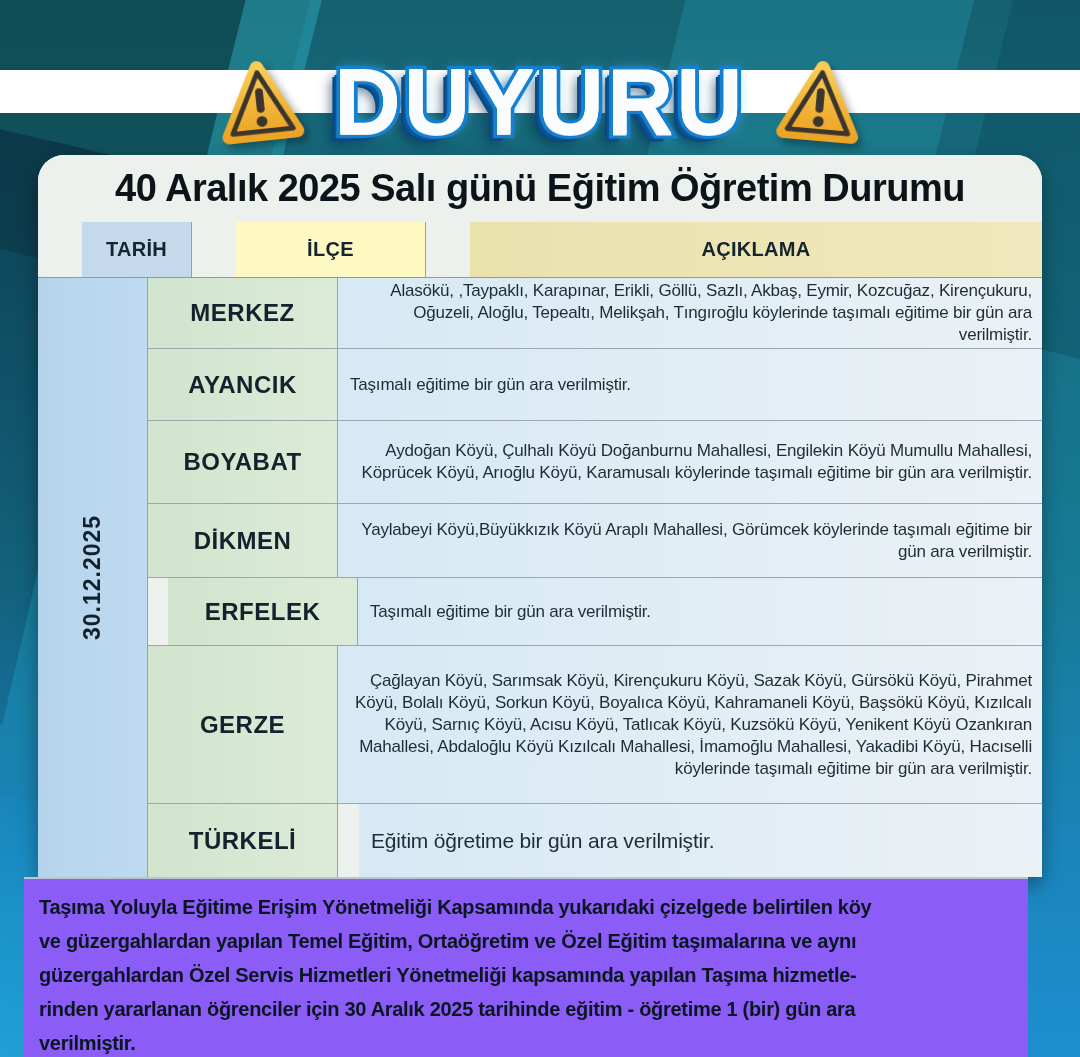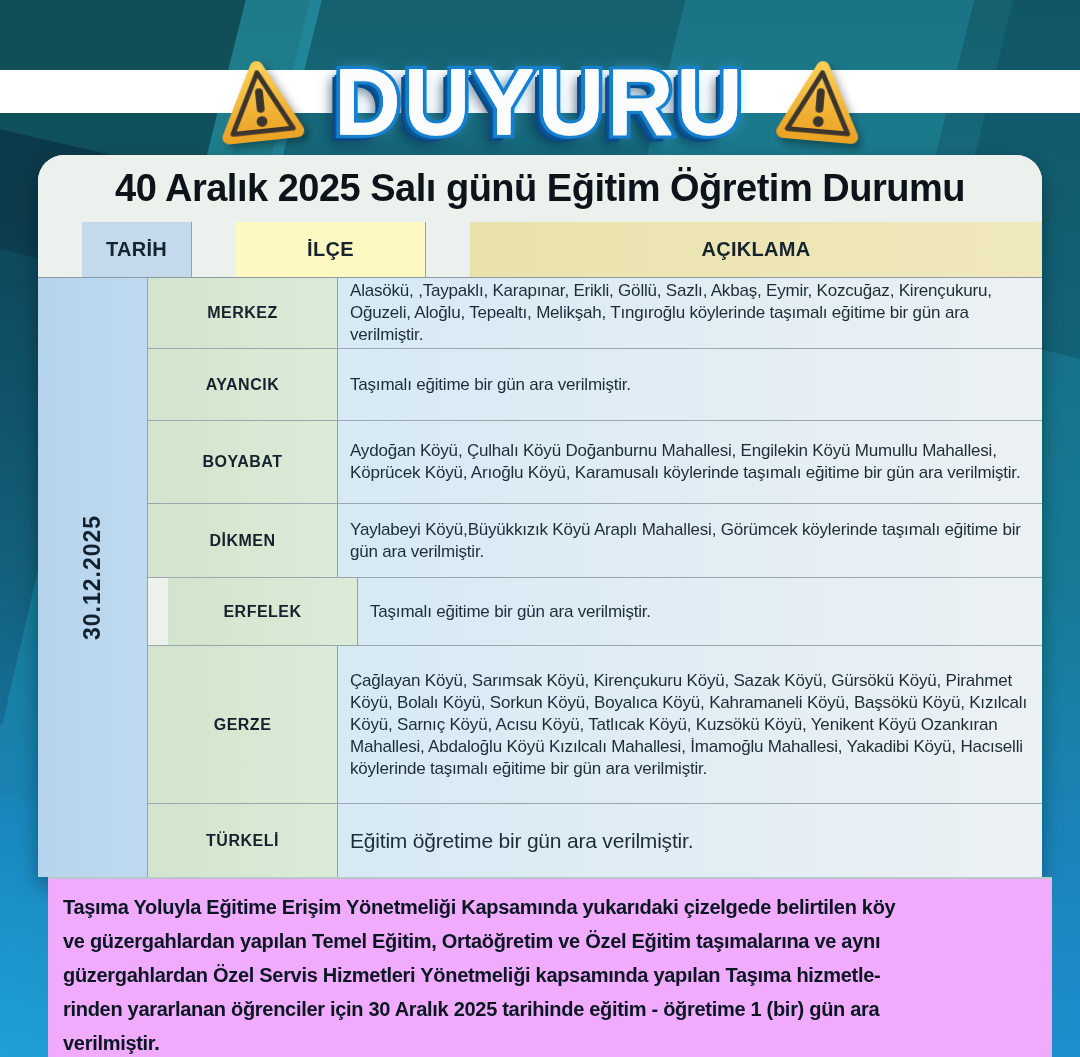--- a/index.html
+++ b/index.html
@@ -55,32 +55,32 @@
     font-size:23px; font-weight:700; letter-spacing:1px; color:#10202c; }
   .rows { flex:1; display:flex; flex-direction:column; }
   .row { display:flex; overflow:hidden; }
   .row + .row { border-top:1px solid #9aa8ae; }
   .row:nth-child(1){ height:70px; }
   .row:nth-child(2){ height:72px; }
   .row:nth-child(3){ height:83px; }
   .row:nth-child(4){ height:74px; }
   .row:nth-child(5){ height:68px;padding-left:20px; }
   .row:nth-child(6){ height:158px; }
-  .row:nth-child(7){ height:74px; }
+  .row:nth-child(7){ height:74px;gap:21px; }
   .district-cell { width:190px; background:linear-gradient(90deg,#d1e4cd,#dcebd8);
     border-right:1px solid #93a3ab; display:flex; align-items:center; justify-content:center; }
-  .district-cell span { font-size:16px; font-weight:700; letter-spacing:.5px; color:#13222c;text-align:right; }
+  .district-cell span { font-size:24px; font-weight:700; letter-spacing:.5px; color:#13222c;text-align:right; }
   .desc-cell { flex:1; background:linear-gradient(90deg,#d6e9f4,#ecf1f4);
-    display:flex; align-items:center; padding:5px 10px 5px 12px; }
+    display:flex; align-items:center; padding:5px 10px 5px 12px;text-align:right; }
   .desc-cell span { font-size:17px; line-height:22px; letter-spacing:-0.2px; color:#1c2d36; }
   .row:nth-child(7) .desc-cell span { font-weight:400; font-size:21px; }
 
   
-  .footer { position:absolute; left:48px; top:877px; width:1004px; height:180px;
-    background:#f0abfc; border-top:2px solid #b9c6ce; padding:11px 8px 0 15px; overflow:hidden; }
+  .footer { position:absolute; left:24px; top:877px; width:1004px; height:180px;
+    background:#8b5cf6; border-top:2px solid #b9c6ce; padding:11px 8px 0 15px; overflow:hidden; }
   .footer-line { display:block; white-space:nowrap; font-size:20px; font-weight:700;
     letter-spacing:-0.3px; line-height:34px; color:#0b1623; }
 </style>
 </head>
 <body>
 
 <div class="band dark-tl"></div>
 <div class="band light-1"></div>
 <div class="band light-2"></div>
 <div class="band dark-tr"></div>

